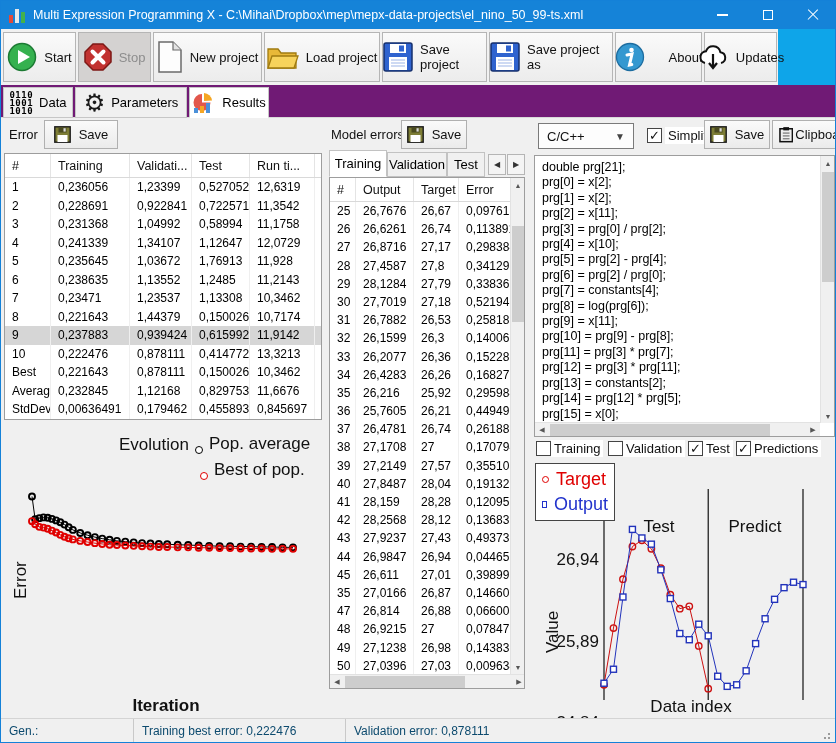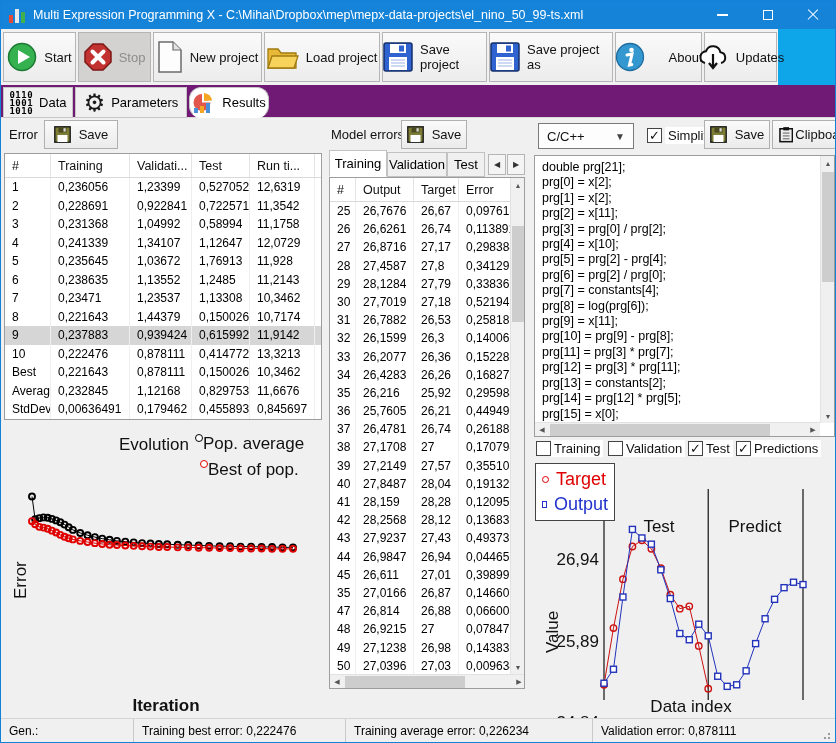--- a/index.html
+++ b/index.html
@@ -22,21 +22,21 @@
   
   .toolbar { position:absolute; left:0; top:28px; width:834px; height:56px; background:#0ea5e9; }
   .toolbar .lightband { position:absolute; left:0; top:0; width:777px; height:56px; background:#f1f1f1; }
   .tbtn { position:absolute; top:3px; height:50px; background:linear-gradient(#fafafa,#ececec); border:1px solid #b5b5b5; display:flex; align-items:center; justify-content:center; gap:7px; font-size:13px; color:#111; }
   .tbtn.disabled { background:#d4d2d1; color:#8d8d8d; }
   .tbtn svg { flex:none; }
 
   
   .navtabs { position:absolute; left:0; top:84px; width:834px; height:33px; background:#701a75; border-bottom:1px solid #d9d9d9; }
   .ntab { position:absolute; top:2px; height:31px; border:1px solid #c6c6c6; display:flex; align-items:center; justify-content:center; gap:6px; font-size:13px; background:#f0f0f0; }
-  .ntab.active { background:#fff; border-bottom:1px solid #fff;border-radius:12px; }
+  .ntab.active { background:#fff; border-bottom:1px solid #fff; }
   .binicon { font-family:"DejaVu Sans Mono",monospace; font-weight:bold; font-size:9px; line-height:8px; letter-spacing:0.5px; color:#000; }
   .gearicon { font-size:24px; line-height:24px; color:#1a1a1a; font-family:"DejaVu Sans",sans-serif; }
 
   
   .smallbtn { position:absolute; background:linear-gradient(#fafafa,#ebebeb); border:1px solid #b0b0b0; display:flex; align-items:center; justify-content:center; gap:8px; font-size:13px; color:#111; }
   .panel-label { position:absolute; font-size:13px; color:#111; }
   .cb { display:inline-block; width:15px; height:15px; background:#fff; border:1px solid #444; font-size:13px; line-height:13px; font-weight:bold; text-align:center; color:#111; vertical-align:middle; }
   .cbl { font-size:13px; color:#111; background:#fff; padding:1px 3px; vertical-align:middle; }
 
   
@@ -64,31 +64,31 @@
 
   
   .code { position:absolute; left:533px; top:154px; width:301px; height:282px; background:#fff; border:1px solid #9d9d9d; overflow:hidden; }
   .code-lines { position:absolute; left:7px; top:4px; right:18px; bottom:14px; overflow:hidden; }
   .code-line { font-size:12.5px; line-height:15.4px; color:#000; white-space:pre; }
 
   
   .chartbox { position:absolute; overflow:hidden; }
   .chartbox svg { position:absolute; left:0; top:0; }
   .c-title { position:absolute; font-size:17px; color:#111; }
-  .c-legend-entry { position:absolute; font-size:17px; color:#111; display:flex; align-items:flex-start; }
+  .c-legend-entry { position:absolute; font-size:17px; color:#111; display:flex; align-items:flex-end; gap:6px; }
   .ring { display:inline-block; width:8px; height:8px; border-radius:50%; border:1.6px solid #000; background:#fff; }
   .sqr { display:inline-block; width:8px; height:8px; border:1.6px solid #00f; background:#fff; }
   .c-ylab { position:absolute; font-size:17px; color:#111; transform:rotate(-90deg); transform-origin:left top; }
   .c-xlab { position:absolute; font-size:17px; color:#111; text-align:center; }
   .c-tick { position:absolute; font-size:17px; color:#111;margin-top:40px; }
   .legendbox { position:absolute; background:#fff; border:1px solid #444; padding:3px 6px; z-index:3; }
   .legendbox .row { display:flex; align-items:center; gap:7px; font-size:18px; height:25px; }
 
   
-  .statusbar { position:absolute; left:0; top:717px; width:834px; height:24px; background:#f0f0f0; border-top:1px solid #d4d4d4; display:flex; align-items:center; font-size:12px; color:#000000;justify-content:flex-end; }
+  .statusbar { position:absolute; left:0; top:717px; width:834px; height:24px; background:#f0f0f0; border-top:1px solid #d4d4d4; display:flex; align-items:center; font-size:12px; color:#0c4a6e;justify-content:flex-end; }
   .statusbar .cell { height:100%; display:flex; align-items:center; padding-left:8px; border-right:1px solid #c9c9c9; }
   .grip { position:absolute; right:2px; bottom:2px; width:10px; height:10px;
           background:radial-gradient(circle at 2px 8px,#9a9a9a 1px,transparent 1.4px),
                      radial-gradient(circle at 6px 8px,#9a9a9a 1px,transparent 1.4px),
                      radial-gradient(circle at 6px 4px,#9a9a9a 1px,transparent 1.4px); }
 </style>
 </head>
 <body>
 
 <div class="win">
@@ -739,17 +739,16 @@
     <div class="c-xlab" style="left:103px;top:56px;width:50px;">Test</div>
     <div class="c-xlab" style="left:192px;top:56px;width:64px;">Predict</div>
     <div class="c-tick" style="left:68px;top:236px;">1</div>
     <div class="c-xlab" style="left:100px;top:236px;width:120px;">Data index</div>
     <div class="c-tick" style="left:260px;top:236px;">22</div>
   </div>
 
   <div class="statusbar">
     <div class="cell" style="width:133px;">Gen.:</div>
     <div class="cell" style="width:212px;">Training best error: 0,222476</div>
-    <div class="cell" style="width:247px;">Training average error: 0,226234</div>
     <div class="cell" style="flex:1;border-right:none;">Validation error: 0,878111</div>
     <div class="grip"></div>
   </div>
 </div>
 
 </body></html>

